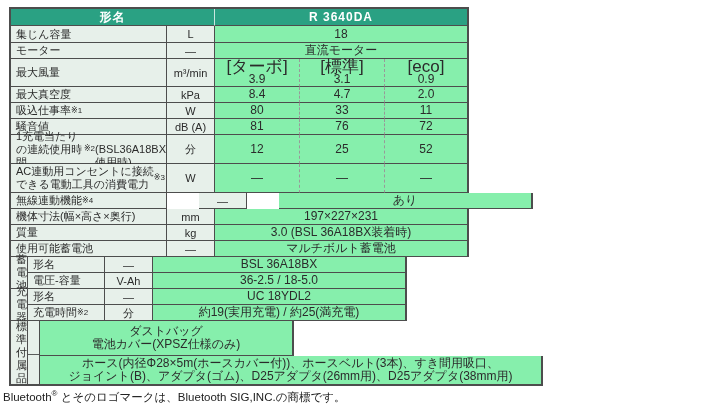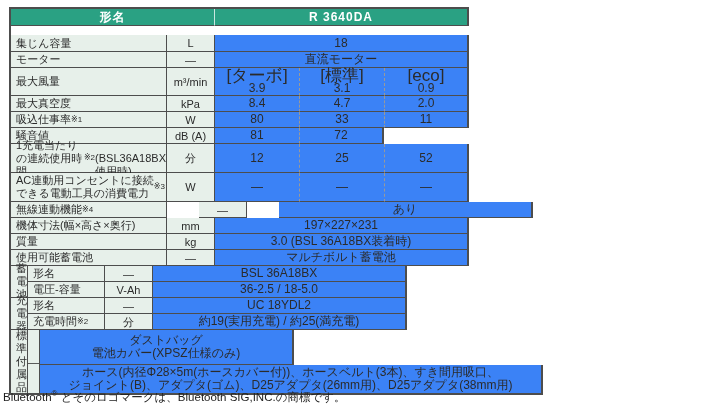--- a/index.html
+++ b/index.html
@@ -16,21 +16,21 @@
     border-top:2px solid var(--border,#4d4d4d);
   }
   .row { display:flex; width:527px; }
   .cell {
     border-right:1px solid var(--border,#4d4d4d);
     border-bottom:1px solid var(--border,#4d4d4d);
     display:flex; align-items:center; overflow:visible;
   }
   .cell.label { background:var(--label-bg,#e7f0ea); padding-left:5px; font-size:11px; line-height:13px; }
   .cell.unit  { background:var(--label-bg,#e7f0ea); justify-content:center; font-size:11px; text-align:center; line-height:12px; }
-  .cell.value { background:#3b82f6; justify-content:center; font-size:12px; text-align:center; line-height:13px; }
+  .cell.value { background:#86efac; justify-content:center; font-size:12px; text-align:center; line-height:13px; }
   .cell.dashed { border-right:1px dashed var(--dashed,#999); }
   .edge-r { border-right-width:2px; border-right-style:solid; border-right-color:var(--border,#4d4d4d); }
   .edge-b { border-bottom-width:2px; }
   .hdr {
     background:var(--header-bg,#2aa183); color:#fff; font-weight:bold;
     font-size:12px; justify-content:center; letter-spacing:1px;
   }
   .header-row .hdr-left { border-right:1px solid rgba(255,255,255,.75); }
   .w-hdrl { width:204px; }
   .w-label { width:156px; }
@@ -53,21 +53,21 @@
 </head>
 <body>
 
 <div class="canvas">
   <div class="spec-table">
     <div class="row header-row" style="height:17px">
       <div class="cell hdr hdr-left w-hdrl rich">形名</div>
       <div class="cell hdr w-v edge-r rich">R 3640DA</div>
     </div>
     <div id="rows">
-        <div class="row" style="height: 17px; margin-top: 9px;">
+        <div class="row" style="height: 17px;">
           <div class="cell rich label w-label">集じん容量</div>
           <div class="cell rich unit w-unit">L</div>
           <div class="cell rich value w-v edge-r">18</div>
         </div>
         <div class="row" style="height: 16px;">
           <div class="cell rich label w-label">モーター</div>
           <div class="cell rich unit w-unit">—</div>
           <div class="cell rich value w-v edge-r">直流モーター</div>
         </div>
         <div class="row" style="height: 28px;">
@@ -97,20 +97,21 @@
           <div class="cell rich label w-label">吸込仕事率<sup>※1</sup></div>
           <div class="cell rich unit w-unit">W</div>
           <div class="cell rich value w-t1 dashed">80</div>
           <div class="cell rich value w-t2 dashed">33</div>
           <div class="cell rich value w-t3 edge-r">11</div>
         </div>
         <div class="row" style="height: 16px;">
           <div class="cell rich label w-label">騒音値</div>
           <div class="cell rich unit w-unit">dB (A)</div>
           <div class="cell rich value w-t1 dashed">81</div>
+          <div class="cell rich value w-t2 dashed">76</div>
           <div class="cell rich value w-t3 edge-r">72</div>
         </div>
         <div class="row" style="height: 29px;">
           <div class="cell rich label w-label">1充電当たりの連続使用時間<sup>※2</sup><br>(BSL36A18BX使用時)</div>
           <div class="cell rich unit w-unit">分</div>
           <div class="cell rich value w-t1 dashed">12</div>
           <div class="cell rich value w-t2 dashed">25</div>
           <div class="cell rich value w-t3 edge-r">52</div>
         </div>
         <div class="row" style="height: 29px;">

